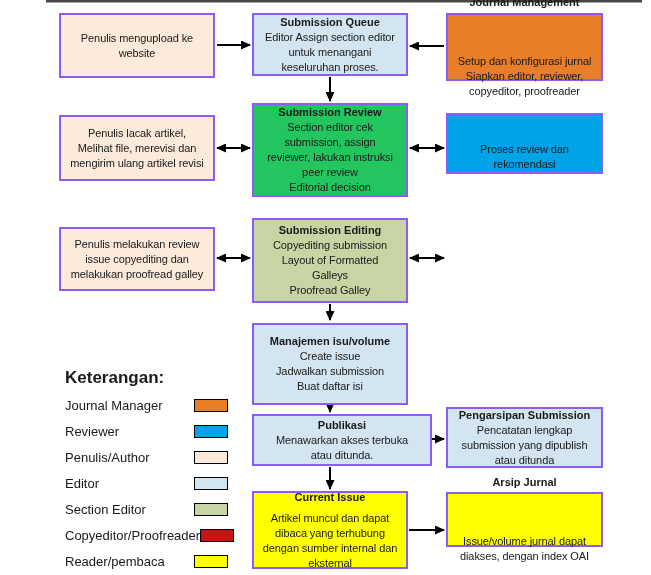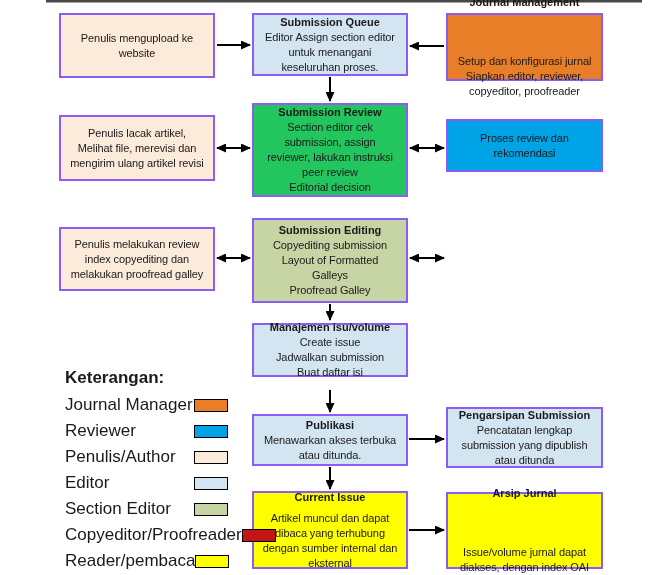--- a/index.html
+++ b/index.html
@@ -11,21 +11,21 @@
   .box{
     position:absolute;border:2px solid #8b5cf6;box-sizing:border-box;
     display:flex;flex-direction:column;justify-content:center;align-items:center;
     text-align:center;
   }
   .box-title{font-weight:bold;font-size:11px;line-height:15px;white-space:pre;}
   .box-body{font-size:11px;line-height:15px;white-space:pre;letter-spacing:-0.1px;}
   .on-red{color:#ffffff;}
   .legend{position:absolute;left:65px;top:368px;width:163px;}
   .legend-title{font-weight:bold;font-size:17px;margin-bottom:10px;}
-  .legend-item{display:flex;justify-content:space-between;align-items:center;height:14px;margin-bottom:12px;font-size:17px;}
+  .legend-item{display:flex;justify-content:space-between;align-items:center;height:14px;margin-bottom:12px;font-size:13px;}
   .legend-label{white-space:nowrap;}
   .swatch{width:34px;height:13px;border:1px solid #000;box-sizing:border-box;flex:0 0 34px;}
 </style>
 </head>
 <body>
 
 <div class="canvas">
 
   <svg class="arrows" width="651" height="575" viewBox="0 0 651 575">
     <defs>
@@ -71,65 +71,65 @@
 mengirim ulang artikel revisi</div>
   </div>
   <div class="box" style="left: 252px; top: 103px; width: 156px; height: 94px; background-color: #22c55e;">
     <div class="box-title">Submission Review</div>
     <div class="box-body">Section editor cek
 submission, assign
 reviewer, lakukan instruksi
 peer review
 Editorial decision</div>
   </div>
-  <div class="box" style="left: 446px; top: 119px; width: 157px; height: 53px; background-color: rgb(0, 163, 229);">
+  <div class="box" style="left: 446px; top: 113px; width: 157px; height: 61px; background-color: rgb(0, 163, 229); justify-content: flex-end;">
     <div class="box-body">Proses review dan
 rekomendasi</div>
   </div>
 
   <div class="box" style="left: 59px; top: 227px; width: 156px; height: 64px; background-color: rgb(252, 234, 219);">
     <div class="box-body">Penulis melakukan review
-index copyediting dan
+issue copyediting dan
 melakukan proofread galley</div>
   </div>
   <div class="box" style="left: 252px; top: 218px; width: 156px; height: 85px; background-color: rgb(199, 213, 165);">
     <div class="box-title">Submission Editing</div>
     <div class="box-body">Copyediting submission
 Layout of Formatted
 Galleys
 Proofread Galley</div>
   </div>
 
-  <div class="box" style="left: 252px; top: 323px; width: 156px; height: 54px; background-color: rgb(210, 229, 240);">
+  <div class="box" style="left: 252px; top: 323px; width: 156px; height: 82px; background-color: rgb(210, 229, 240);">
     <div class="box-title">Manajemen isu/volume</div>
     <div class="box-body">Create issue
 Jadwalkan submission
 Buat daftar isi</div>
   </div>
 
-  <div class="box" style="left: 252px; top: 414px; width: 156px; height: 52px; background-color: rgb(210, 229, 240);">
+  <div class="box" style="left: 252px; top: 414px; width: 180px; height: 52px; background-color: rgb(210, 229, 240);">
     <div class="box-title">Publikasi</div>
     <div class="box-body">Menawarkan akses terbuka
 atau ditunda.</div>
   </div>
   <div class="box" style="left: 446px; top: 407px; width: 157px; height: 61px; background-color: rgb(210, 229, 240);">
     <div class="box-title">Pengarsipan Submission</div>
     <div class="box-body">Pencatatan lengkap
 submission yang dipublish
 atau ditunda</div>
   </div>
 
   <div class="box" style="left: 252px; top: 491px; width: 156px; height: 78px; background-color: rgb(255, 255, 0); gap: 6px;">
     <div class="box-title">Current Issue</div>
     <div class="box-body">Artikel muncul dan dapat
 dibaca yang terhubung
 dengan sumber internal dan
 eksternal</div>
   </div>
-  <div class="box" style="left: 446px; top: 492px; width: 157px; height: 77px; background-color: rgb(255, 255, 0); gap: 44px;">
+  <div class="box" style="left: 446px; top: 492px; width: 157px; height: 55px; background-color: rgb(255, 255, 0); gap: 44px;">
     <div class="box-title">Arsip Jurnal</div>
     <div class="box-body">Issue/volume jurnal dapat
 diakses, dengan index OAI</div>
   </div>
 
   <div class="legend">
     <div class="legend-title">Keterangan:</div>
     <div class="legend-item">
       <span class="legend-label">Journal Manager</span>
       <span class="swatch" style="background-color: rgb(232, 126, 39);"></span>

